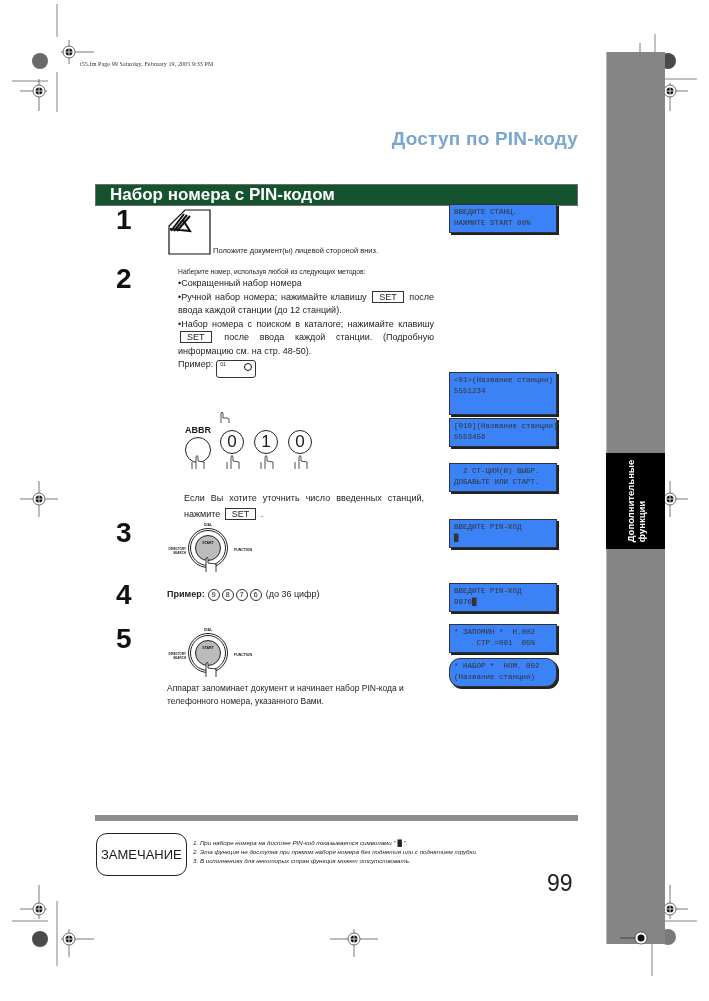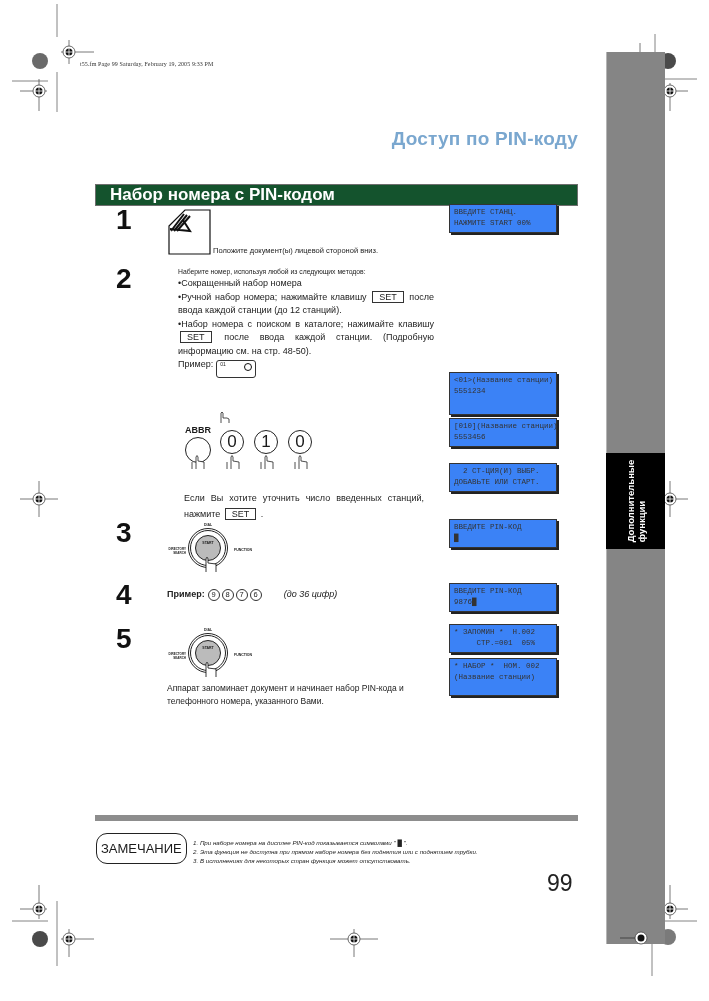--- a/index.html
+++ b/index.html
@@ -19,21 +19,21 @@
          font-family:"Liberation Mono", monospace; font-size:7.5px; line-height:11px; padding:2px 4px; color:#333;
          white-space:pre; box-sizing:border-box; }
   .text { font-size:9px; line-height:13.5px; color:#222; }
   .small { font-size:7px; line-height:10px; }
   .setkey { display:inline-block; border:1px solid #333; padding:0 6px; line-height:10px; font-size:9px; margin:0 2px; }
   .circle-digit { display:inline-flex; align-items:center; justify-content:center; width:10px; height:10px; border:1px solid #333;
          border-radius:50%; font-size:7.5px; margin-right:2px; }
   .big-circle { width:22px; height:22px; border:1.5px solid #222; border-radius:50%; display:flex; align-items:center; justify-content:center;
          font-size:17px; background:#fff; }
   .bottom-bar { left:95px; top:815px; width:483px; height:6px; background:#8d8d8d; }
-  .note-label { left:96px; top:833px; border:1.3px solid #222; border-radius:11px; padding:6px 4px; font-size:13px; line-height:17px; }
+  .note-label { left:96px; top:833px; border:1.3px solid #222; border-radius:11px; padding:12px 4px; font-size:13px; line-height:17px; }
   .note-item { font-style:italic; font-size:6.2px; line-height:9px; color:#222; }
   .page-number { left:547px; top:870px; font-size:23px; color:#222; }
 </style>
 </head>
 <body>
 
 <svg class="abs" width="709" height="1001" style="left:0;top:0;">
   <g stroke="#666" stroke-width="0.8" fill="none">
     <line x1="57" y1="4" x2="57" y2="37"></line>
       <line x1="12" y1="81" x2="48" y2="81"></line>
@@ -234,38 +234,38 @@
 </div>
 <div class="abs lcd" style="left:449px;top:519px;width:108px;height:29px;"><div>ВВЕДИТЕ PIN-КОД</div><div>█</div></div>
 
 <div class="abs step-num" style="left:116px;top:580px;">4</div>
 <div class="abs text" style="left:167px;top:588px;display:flex;align-items:center;">
   <span style="font-weight:bold;margin-right:3px;">Пример:</span>
   <span class="circle-digit">9</span>
   <span class="circle-digit">8</span>
   <span class="circle-digit">7</span>
   <span class="circle-digit">6</span>
-  <span style="margin-left:20px;font-style:italic;">(до 36 цифр)</span>
+  <span style="margin-left:2px;">(до 36 цифр)</span>
 </div>
 <div class="abs lcd" style="left:449px;top:583px;width:108px;height:29px;"><div>ВВЕДИТЕ PIN-КОД</div><div>9876█</div></div>
 
 <div class="abs step-num" style="left:116px;top:624px;">5</div>
 <div class="abs" style="left:168px;top:628px;width:78px;height:50px;">
   <div style="position:absolute;left:36px;top:0;font-size:3.5px;font-weight:bold;">DIAL</div>
   <div style="position:absolute;left:0;top:24px;width:18px;font-size:3px;font-weight:bold;text-align:right;line-height:4px;">DIRECTORY SEARCH</div>
   <div style="position:absolute;left:66px;top:25px;font-size:3.5px;font-weight:bold;">FUNCTION</div>
   <div style="position:absolute;left:20px;top:5px;width:40px;height:40px;border-radius:50%;border:3px double #222;box-sizing:border-box;background:#fff;"></div>
   <div style="position:absolute;left:27px;top:12px;width:26px;height:26px;border-radius:50%;background:#bbb;border:1.5px solid #222;box-sizing:border-box;text-align:center;font-size:3.5px;font-weight:bold;line-height:14px;"><span>START</span></div>
   <svg style="position:absolute;left:32px;top:30px;" width="20" height="20">
       <path d="M6 19 L6 6 Q7 2 8 6 L8 10 L16 11 L16 19" fill="#fff" stroke="#222" stroke-width="0.9"></path>
     </svg>
 </div>
 <div class="abs text" style="left:167px;top:682px;width:260px;font-size:8.5px;line-height:13px;">Аппарат запоминает документ и начинает набор PIN-кода и телефонного номера, указанного Вами.</div>
 <div class="abs lcd" style="left:449px;top:624px;width:108px;height:29px;"><div>* ЗАПОМИН *  Н.002</div><div>     СТР.=001  05%</div></div>
-<div class="abs lcd" style="left:449px;top:658px;width:108px;height:38px;"><div>* НАБОР *  НОМ. 002</div><div>(Название станции)</div></div>
+<div class="abs lcd" style="left:449px;top:658px;width:108px;height:29px;border-radius:11px;"><div>* НАБОР *  НОМ. 002</div><div>(Название станции)</div></div>
 
 <div class="abs bottom-bar"></div>
 <div class="abs note-label">ЗАМЕЧАНИЕ</div>
 <div class="abs" style="left:193px;top:838px;">
   <div class="note-item">1.  При наборе номера на дисплее PIN-код показывается символами " █ ".</div>
   <div class="note-item">2.  Эта функция не доступна при прямом наборе номера без поднятия или с поднятием трубки.</div>
   <div class="note-item">3.  В исполнениях для некоторых стран функция может отсутствовать.</div>
 </div>
 <div class="abs page-number">99</div>
 

